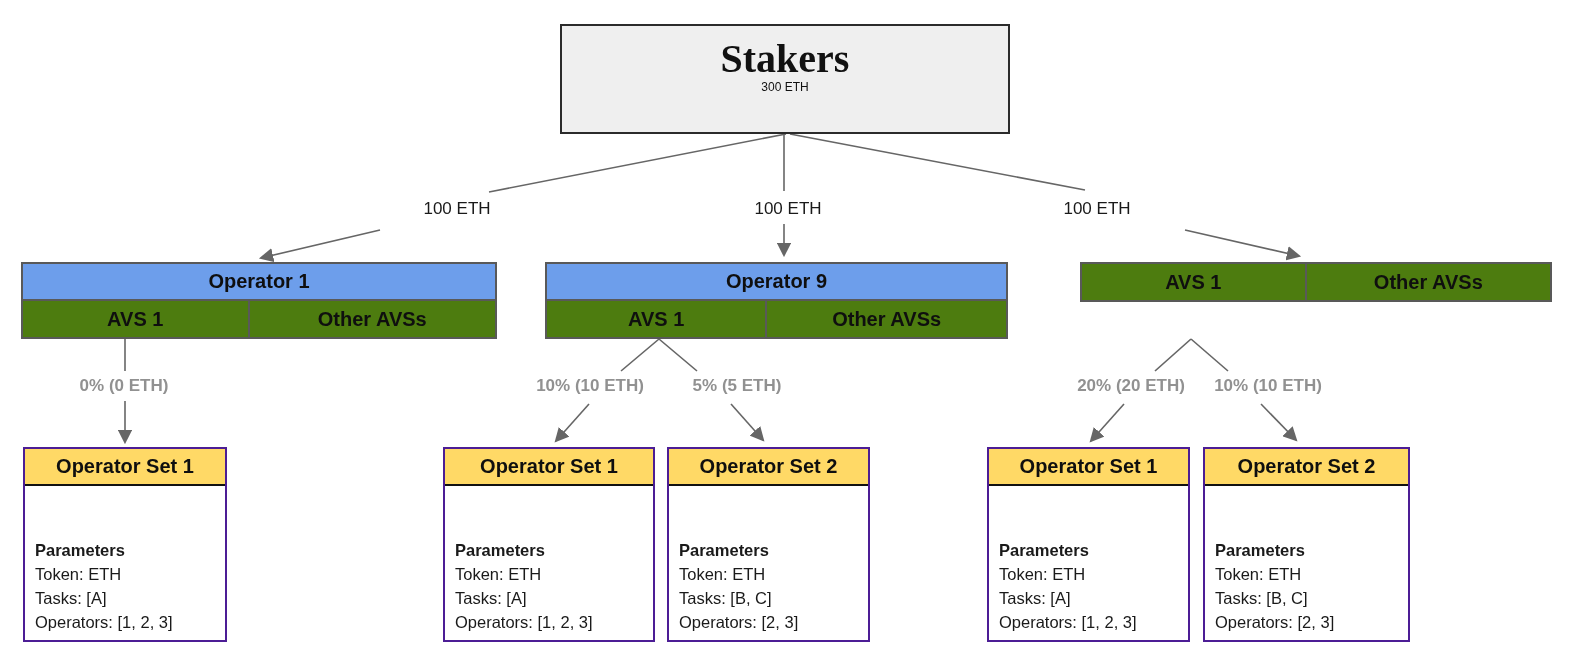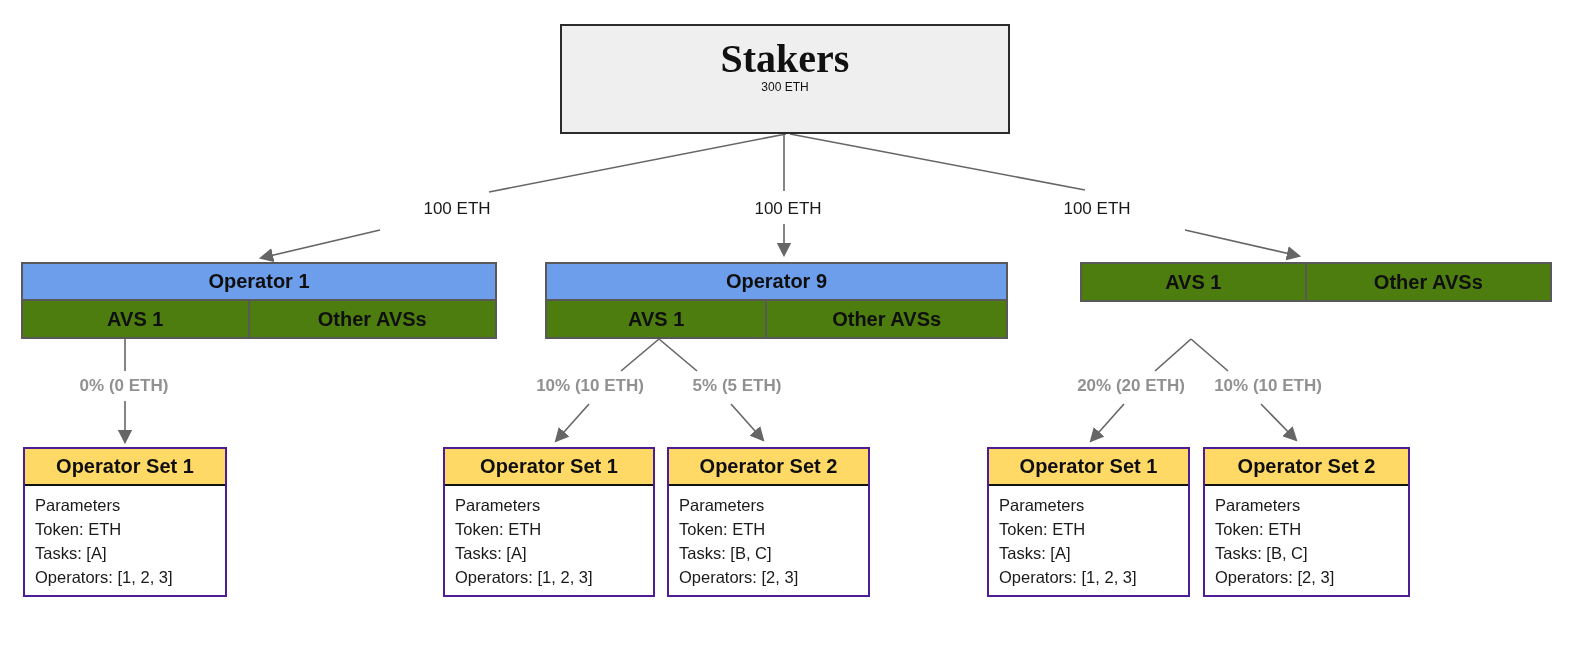--- a/index.html
+++ b/index.html
@@ -112,21 +112,21 @@
     font-size: 20px;
     font-weight: bold;
     color: #0f0f0f;
   }
   .set-body {
     padding: 7px 10px 6px 10px;
     font-size: 16.5px;
     line-height: 24px;
     color: #1a1a1a;
   }
-  .set-body .params { font-weight: normal; }
+  .set-body .params { font-weight: bold; margin-top: 45px; }
 </style>
 </head>
 <body>
 
 <div class="canvas">
 
   <svg class="wires" viewBox="0 0 1572 655" xmlns="http://www.w3.org/2000/svg">
     <defs>
       <marker id="arrow" viewBox="0 0 10 10" refX="8.5" refY="5" markerWidth="9" markerHeight="9" orient="auto">
         <path d="M0,0 L10,5 L0,10 z" fill="#666666"></path>

